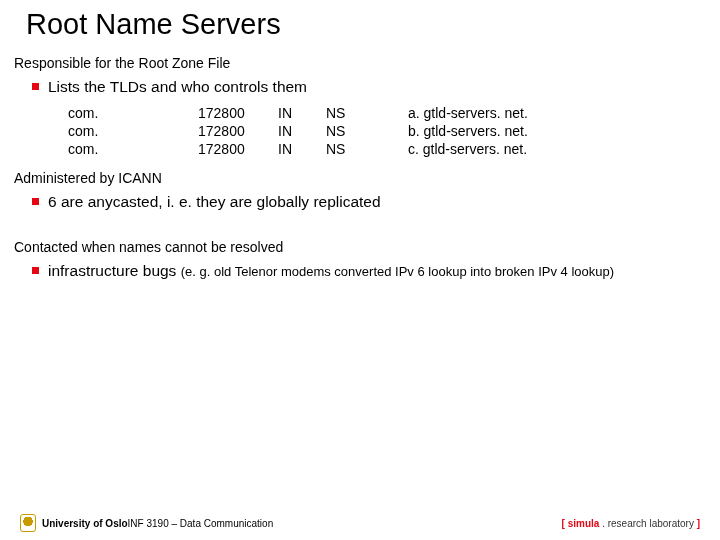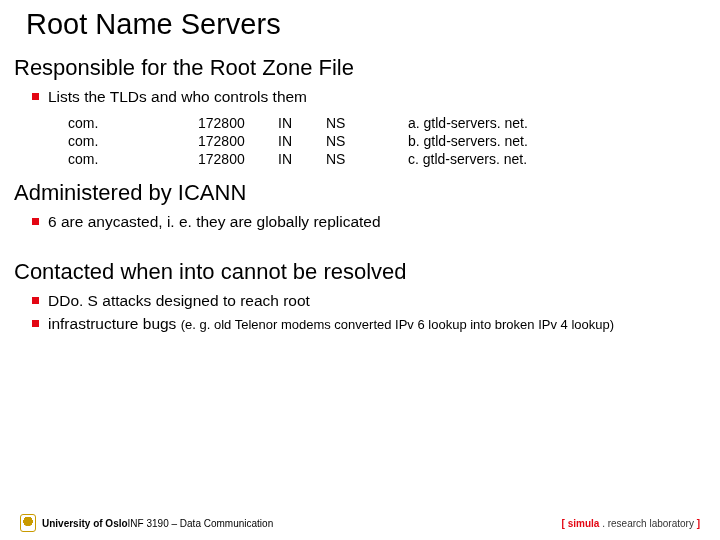--- a/index.html
+++ b/index.html
@@ -12,21 +12,21 @@
     box-sizing:border-box;
   }
   .slide{padding:8px 26px 0 14px;}
   h1{
     font-size:29px;
     font-weight:400;
     margin:0 0 14px 12px;
     letter-spacing:0;
   }
   .section-head{
-    font-size:22px;
+    font-size:14px;
     margin:6px 0 6px 0;
   }
   ul.b{list-style:none;margin:0 0 6px 0;padding:0 0 0 18px;}
   ul.b>li{
     font-size:15.5px;
     position:relative;
     padding-left:16px;
     margin:2px 0;
     line-height:1.35;
   }
@@ -106,23 +106,22 @@
   </tbody>
     </table>
 
   <div class="section-head">Administered by ICANN</div>
   <ul class="b">
     <li>6 are anycasted, i. e. they are globally replicated</li>
   </ul>
 
   <div style="height:14px"></div>
 
-  <div class="section-head">Contacted when into cannot be resolved</div>
+  <div class="section-head">Contacted when names cannot be resolved</div>
   <ul class="b">
-    <li>DDo. S attacks designed to reach root</li>
     <li>
       <span>infrastructure bugs</span>
       <span class="note">(e. g. old Telenor modems converted IPv 6 lookup into broken IPv 4 lookup)</span>
     </li>
   </ul>
 
 </div>
 
 <div class="footer">
   <span class="crest"></span>

